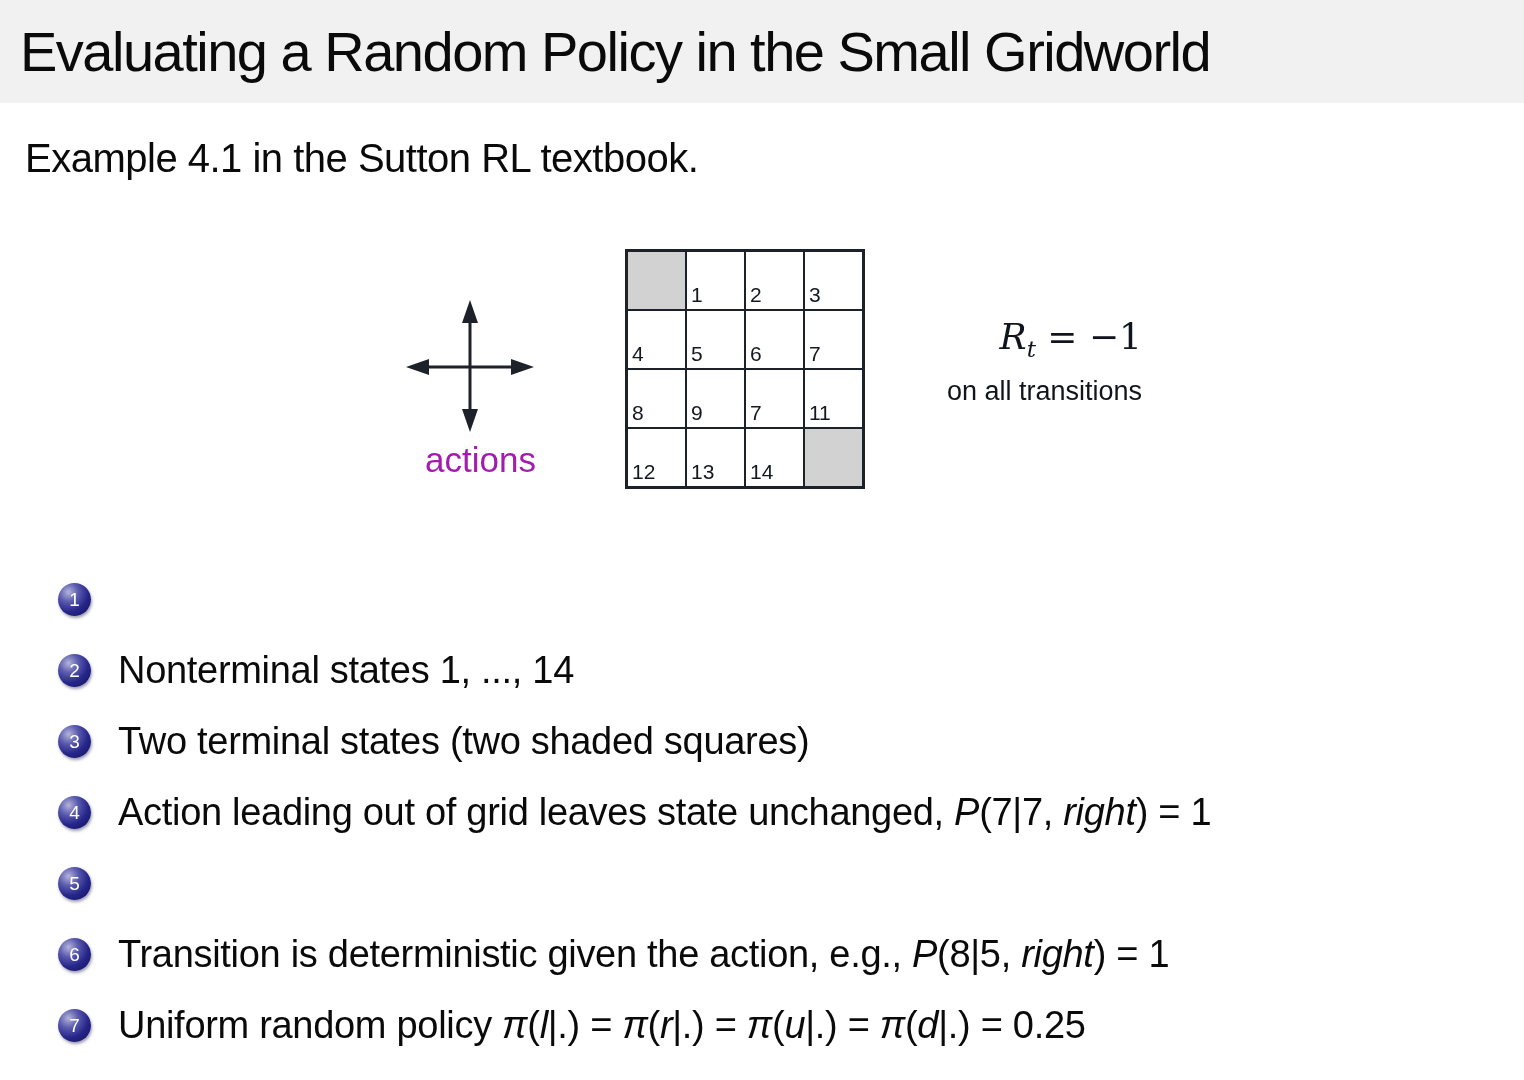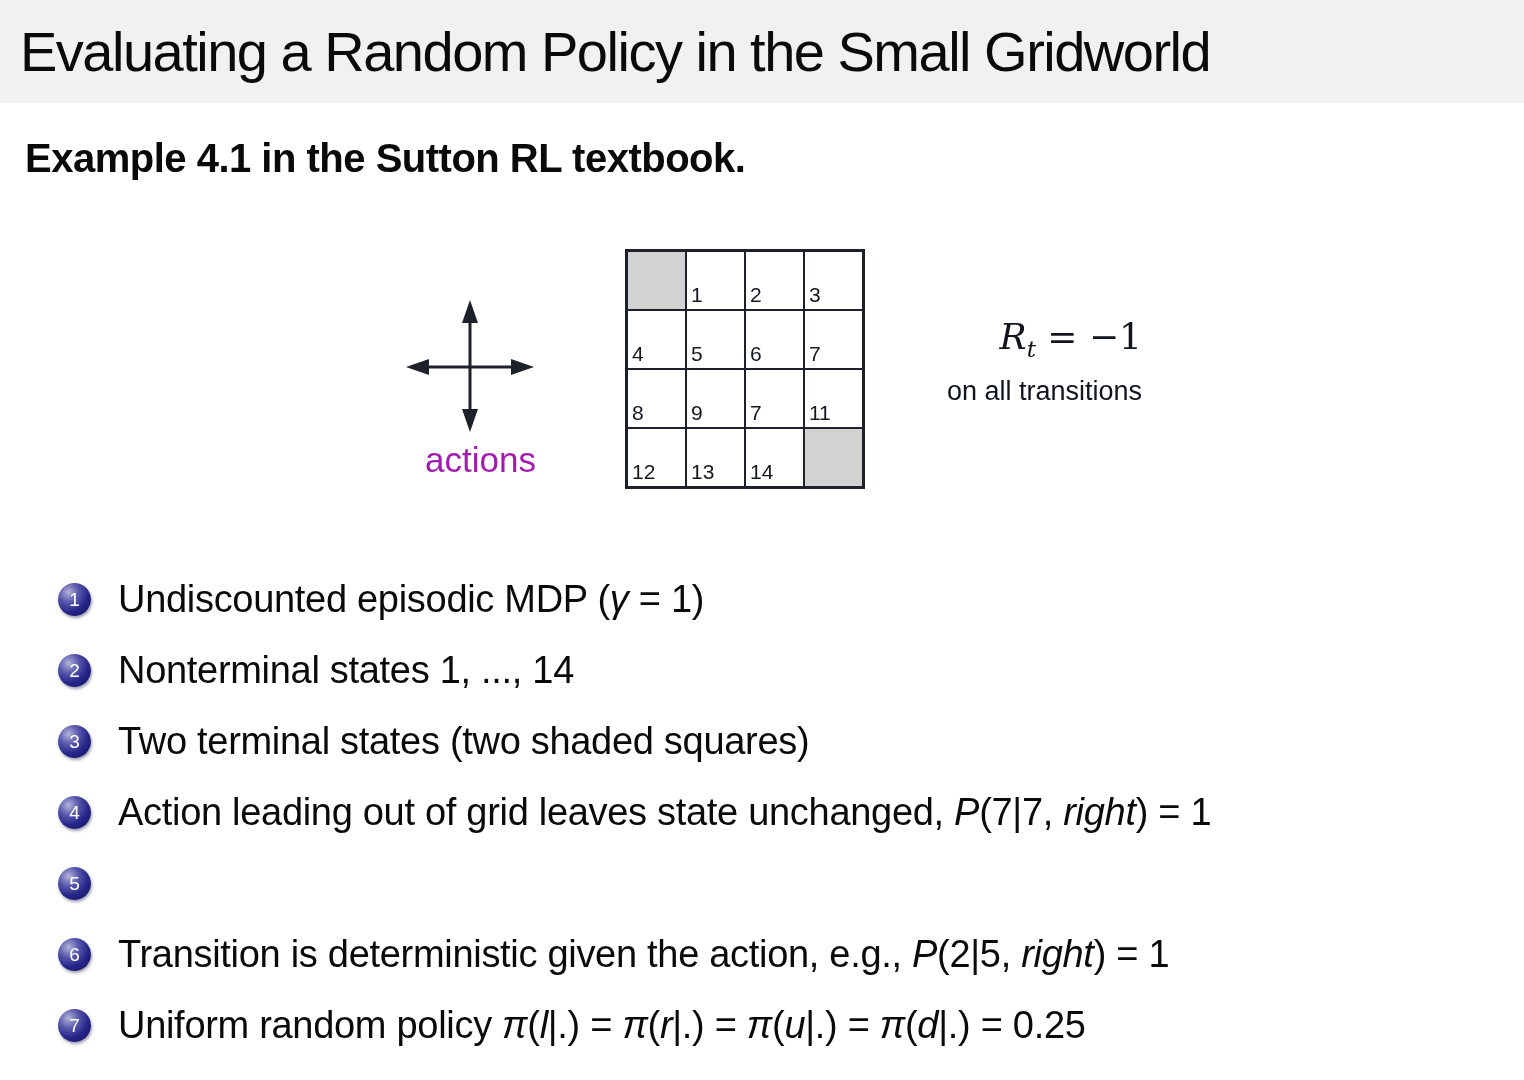--- a/index.html
+++ b/index.html
@@ -15,21 +15,21 @@
   
   .titlebar {
     position: absolute; top: 0; left: 0; width: 1524px; height: 103px;
     background: #f1f1f1; display: flex; align-items: center;
   }
   .title {
     font-size: 56px; font-weight: normal; letter-spacing: -1.5px;
     padding-left: 20px; color: #0a0a0a; white-space: nowrap;
   }
 
-  .subtitle { position: absolute; left: 25px; top: 136px; font-size: 40px; letter-spacing: -0.5px; font-weight: bold; }
+  .subtitle { position: absolute; left: 25px; top: 136px; font-size: 40px; letter-spacing: -0.5px; }
 
   
   .actions-cross { position: absolute; left: 404px; top: 298px; width: 132px; height: 136px; }
   .actions-label { position: absolute; left: 404px; top: 440px; width: 132px; text-align: right; font-size: 35px; color: #a21caf; }
 
   
   .grid {
     position: absolute; left: 625px; top: 249px;
     display: grid; grid-template-columns: repeat(4, 57px); grid-auto-rows: 57px;
     gap: 2px; background: #1d2129; border: 3px solid #1d2129;
@@ -133,40 +133,39 @@
     <div class="reward">
       <div class="reward-formula"><span class="mvar">R</span><sub class="msub">t</sub><span> = −1</span></div>
       <div class="reward-caption">on all transitions</div>
     </div>
 
   </div>
 
   <div class="bullets">
       <div class="list-item">
         <span class="ball">1</span>
-        <span class="item-text"><span>Undiscounted episodic MDP (</span><span class="ital">γ</span><span> = 1)</span></span>
       </div>
       <div class="list-item">
         <span class="ball">2</span>
         <span class="item-text"><span>Nonterminal states 1, ..., 14</span></span>
       </div>
       <div class="list-item">
         <span class="ball">3</span>
         <span class="item-text"><span>Two terminal states (two shaded squares)</span></span>
       </div>
       <div class="list-item">
         <span class="ball">4</span>
         <span class="item-text"><span>Action leading out of grid leaves state unchanged, </span><span class="ital">P</span><span>(7|7, </span><span class="ital">right</span><span>) = 1</span></span>
       </div>
       <div class="list-item">
         <span class="ball">5</span>
       </div>
       <div class="list-item">
         <span class="ball">6</span>
-        <span class="item-text"><span>Transition is deterministic given the action, e.g., </span><span class="ital">P</span><span>(2|5, </span><span class="ital">right</span><span>) = 1</span></span>
+        <span class="item-text"><span>Transition is deterministic given the action, e.g., </span><span class="ital">P</span><span>(8|5, </span><span class="ital">right</span><span>) = 1</span></span>
       </div>
       <div class="list-item">
         <span class="ball">7</span>
         <span class="item-text"><span>Uniform random policy </span><span class="ital">π</span><span>(</span><span class="ital">l</span><span>|.) = </span><span class="ital">π</span><span>(</span><span class="ital">r</span><span>|.) = </span><span class="ital">π</span><span>(</span><span class="ital">u</span><span>|.) = </span><span class="ital">π</span><span>(</span><span class="ital">d</span><span>|.) = 0.25</span></span>
       </div>
     </div>
 
 </div>
 
 </body></html>

